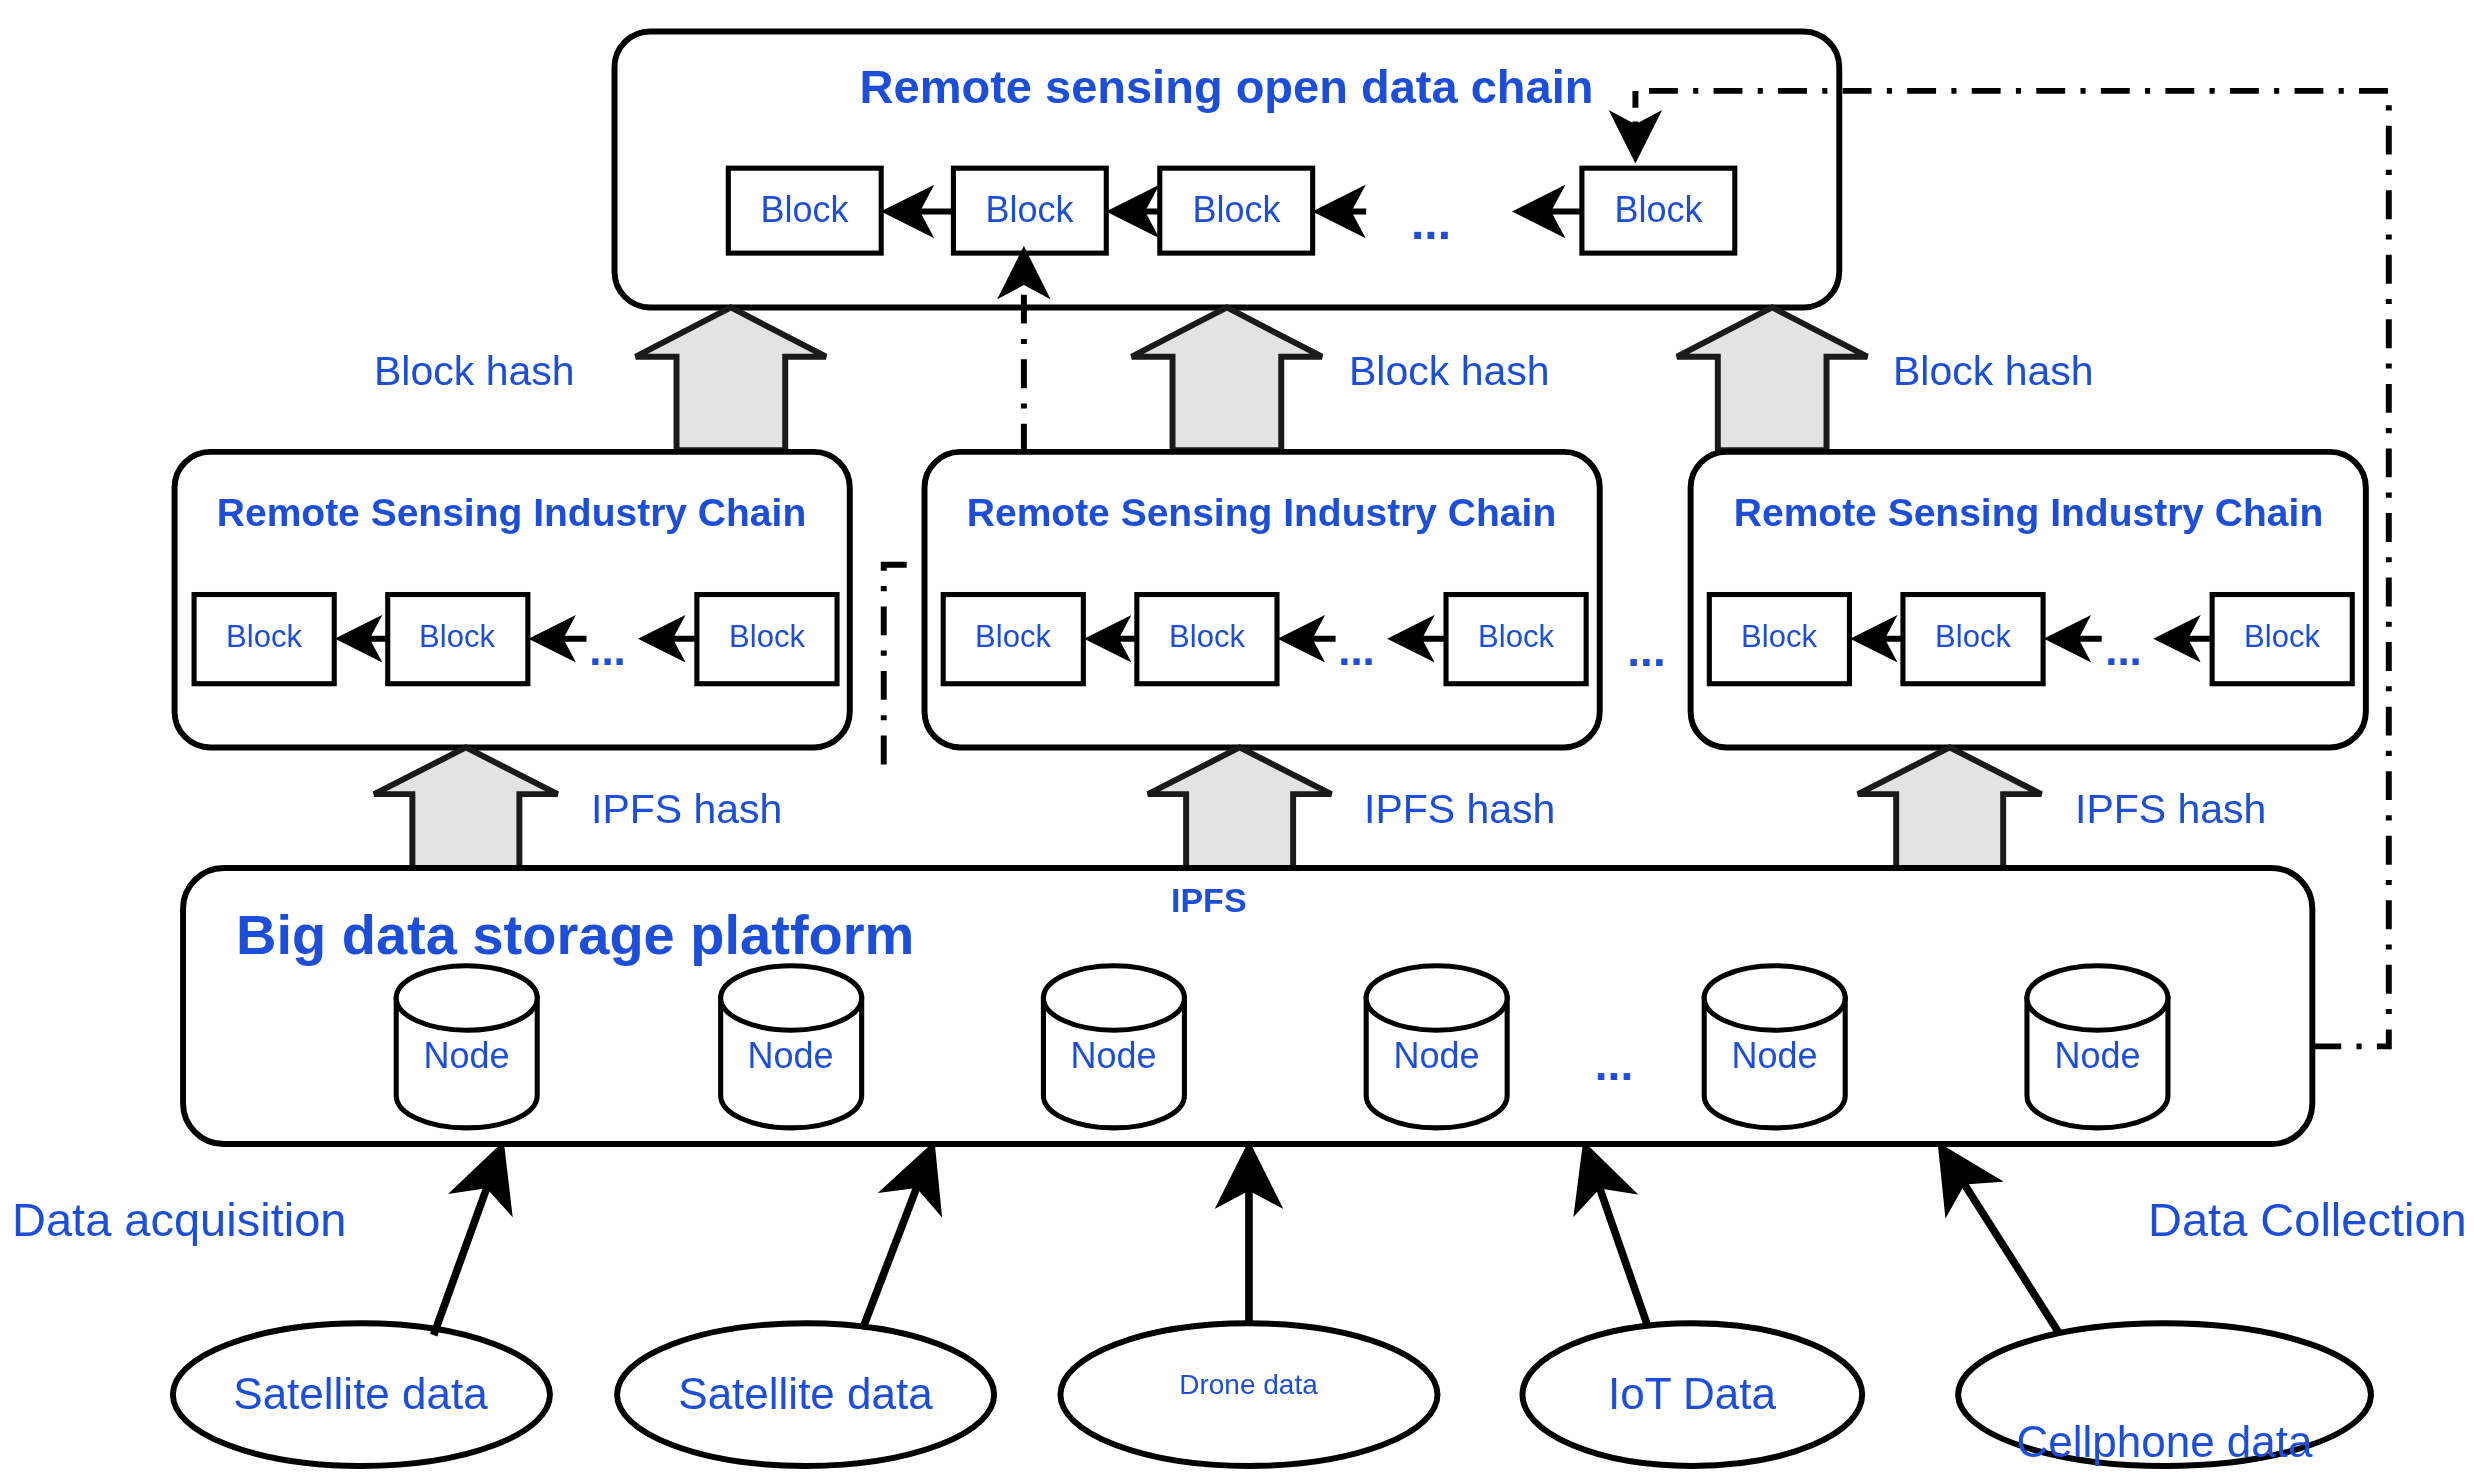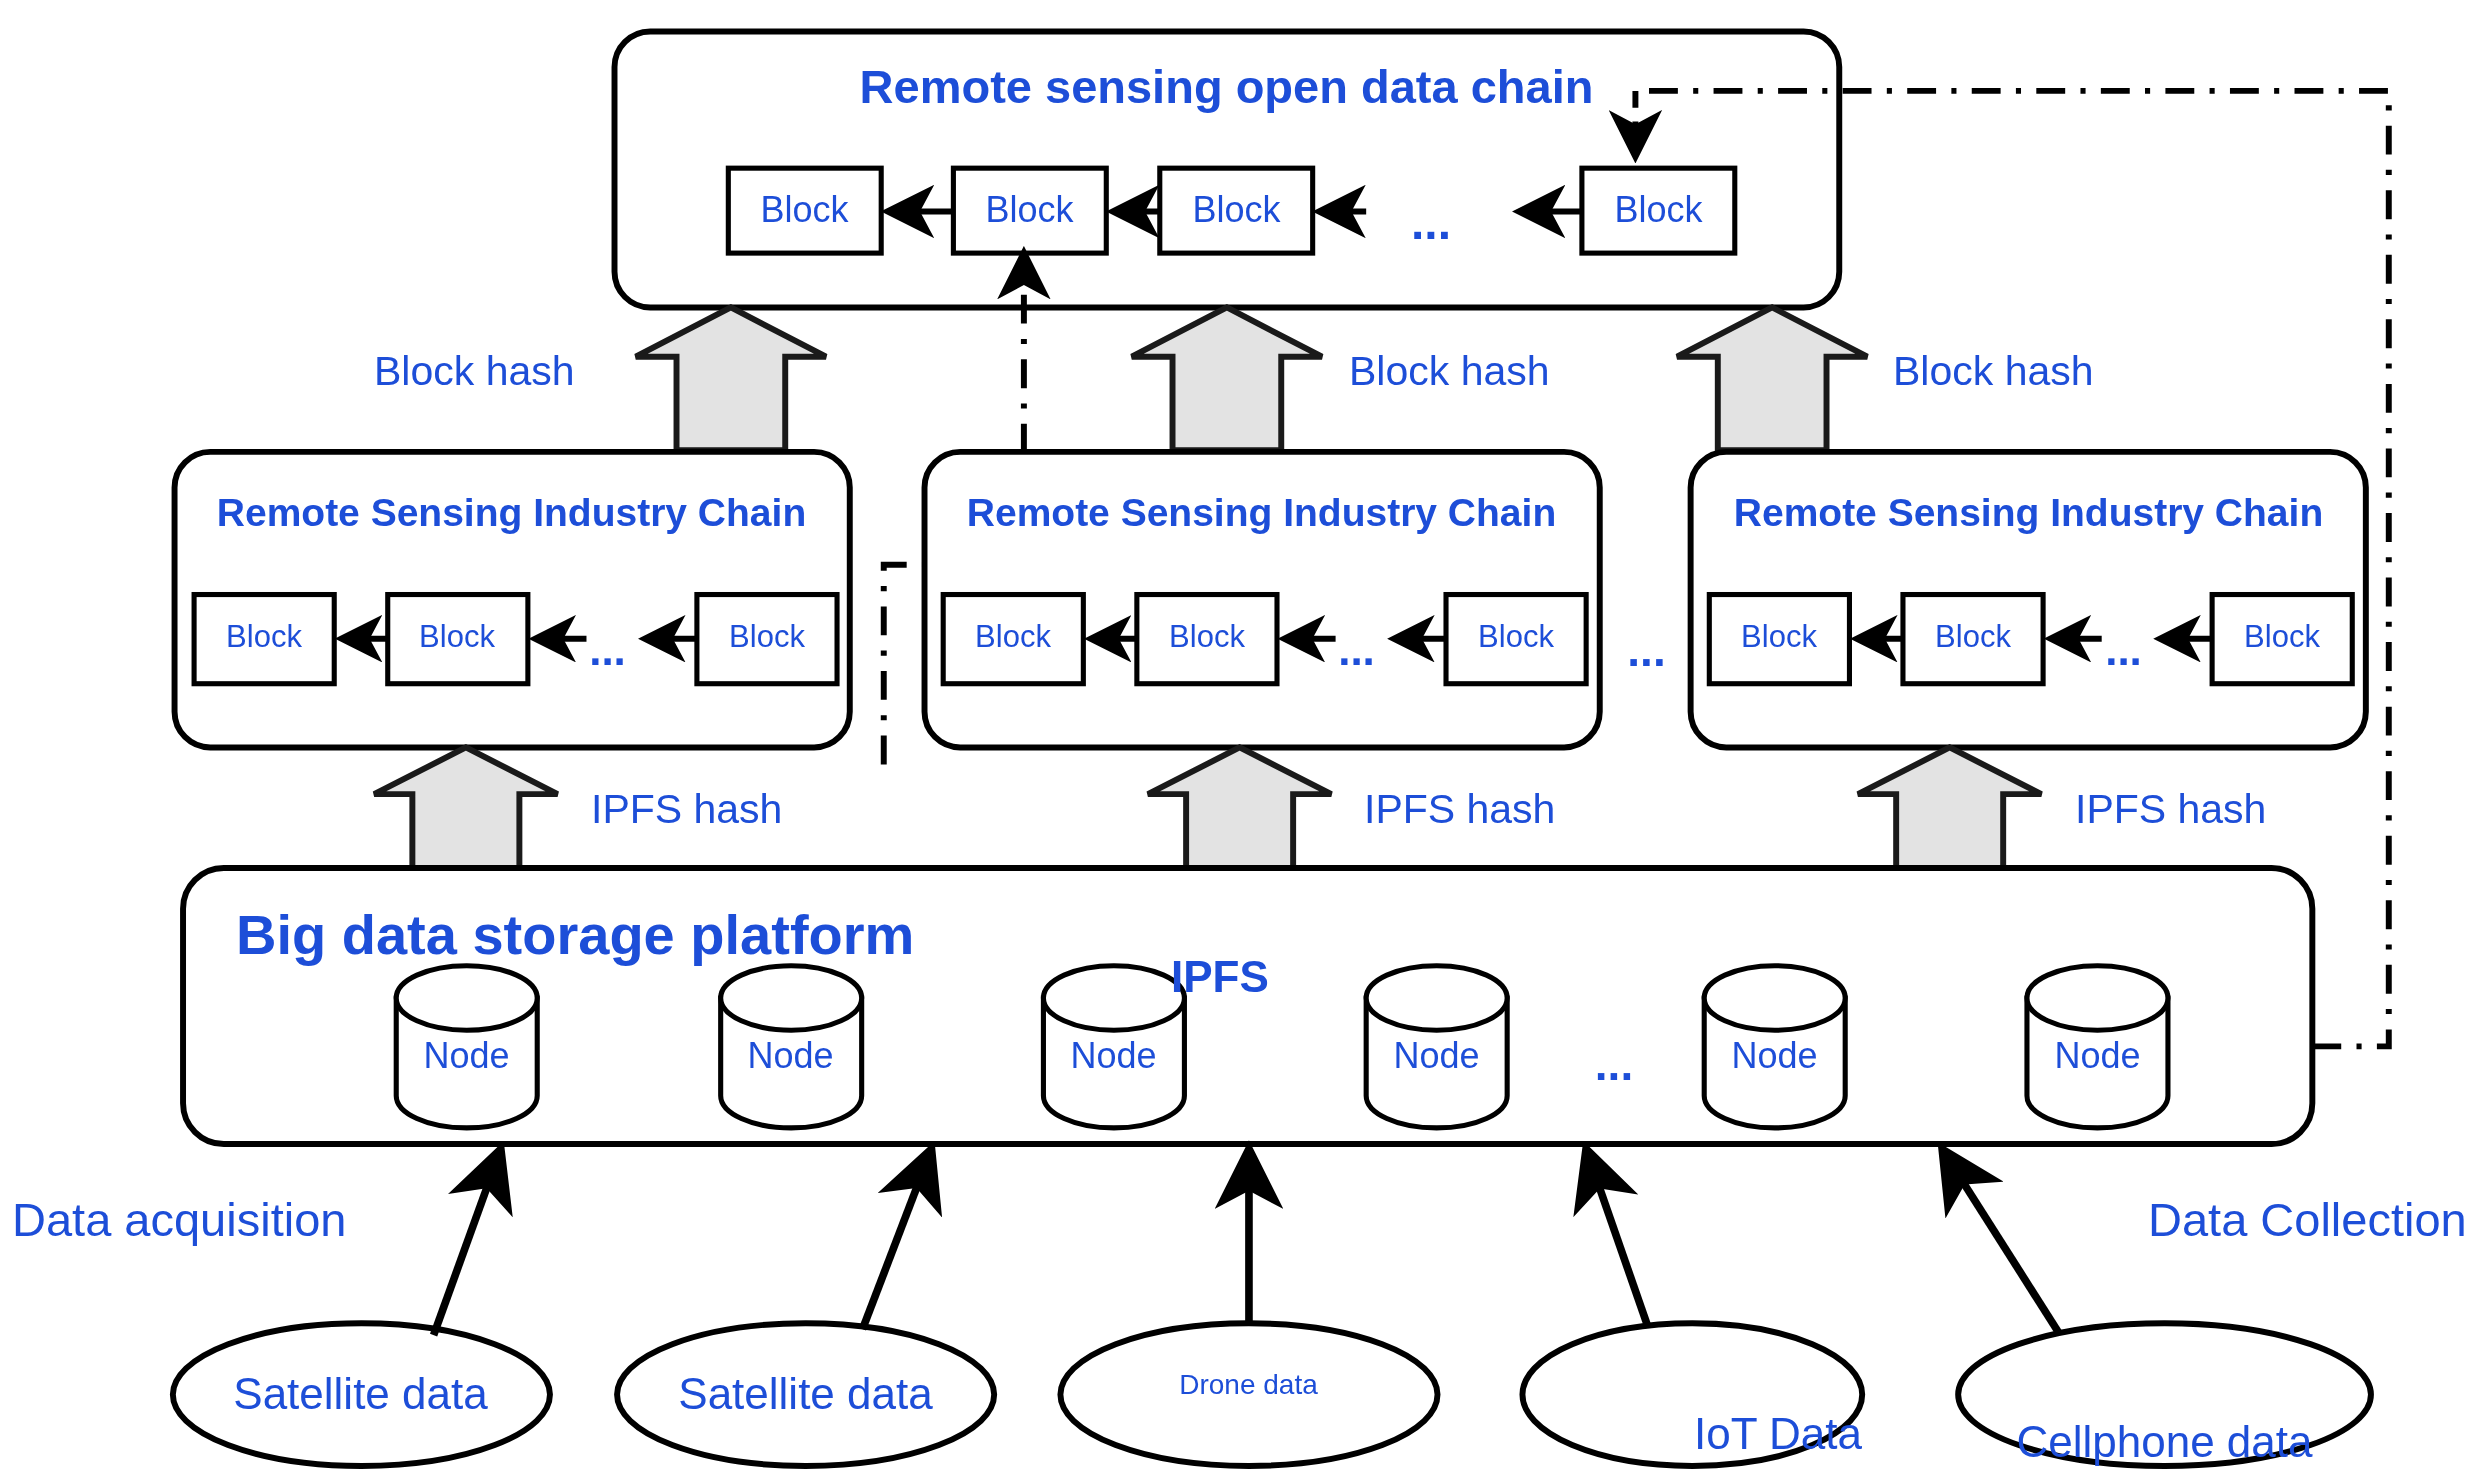--- a/index.html
+++ b/index.html
@@ -157,33 +157,33 @@
   <div class="lbl" style="left:2212px;top:619px;width:140px;text-align:center;font-size:31px;">Block</div>
   <div class="lbl title-bold" style="left:2081px;top:639px;width:85px;text-align:center;font-size:44px;line-height:0.5;">...</div>
 
   <div class="lbl title-bold" style="left:1604px;top:639px;width:85px;text-align:center;font-size:46px;line-height:0.5;">...</div>
 
   <div class="lbl" style="left:591px;top:786px;font-size:41px;">IPFS hash</div>
   <div class="lbl" style="left:1364px;top:786px;font-size:41px;">IPFS hash</div>
   <div class="lbl" style="left:2075px;top:786px;font-size:41px;">IPFS hash</div>
 
   <div class="lbl title-bold" style="left:236px;top:902px;font-size:56px;">Big data storage platform</div>
-  <div class="lbl title-bold" style="left:1171px;top:952px;font-size:44px;">IPFS</div>
+  <div class="lbl title-bold" style="left:1171px;top:881px;font-size:34px;">IPFS</div>
 
   <div class="lbl" style="left:396px;top:1035px;width:141px;text-align:center;font-size:36px;">Node</div>
   <div class="lbl" style="left:720px;top:1035px;width:141px;text-align:center;font-size:36px;">Node</div>
   <div class="lbl" style="left:1043px;top:1035px;width:141px;text-align:center;font-size:36px;">Node</div>
   <div class="lbl" style="left:1366px;top:1035px;width:141px;text-align:center;font-size:36px;">Node</div>
   <div class="lbl" style="left:1704px;top:1035px;width:141px;text-align:center;font-size:36px;">Node</div>
   <div class="lbl" style="left:2027px;top:1035px;width:141px;text-align:center;font-size:36px;">Node</div>
   <div class="lbl title-bold" style="left:1563px;top:1053px;width:102px;text-align:center;font-size:46px;line-height:0.5;">...</div>
 
   <div class="lbl" style="left:2148px;top:1192px;font-size:47px;">Data Collection</div>
   <div class="lbl" style="left:12px;top:1192px;font-size:47px;">Data acquisition</div>
 
   <div class="lbl" style="left:172px;top:1369px;width:377px;text-align:center;font-size:44px;">Satellite data</div>
   <div class="lbl" style="left:617px;top:1369px;width:377px;text-align:center;font-size:44px;">Satellite data</div>
   <div class="lbl" style="left:1060px;top:1369px;width:377px;text-align:center;font-size:28px;">Drone data</div>
-  <div class="lbl" style="left:1522px;top:1369px;width:340px;text-align:right;font-size:44px;margin-top:40px;">IoT Data</div>
+  <div class="lbl" style="left:1522px;top:1369px;width:340px;text-align:center;font-size:44px;">IoT Data</div>
   <div class="lbl" style="left:1958px;top:1369px;width:413px;text-align:center;font-size:44px;margin-top:48px;">Cellphone data</div>
 
 </div>
 
 
 </body></html>

